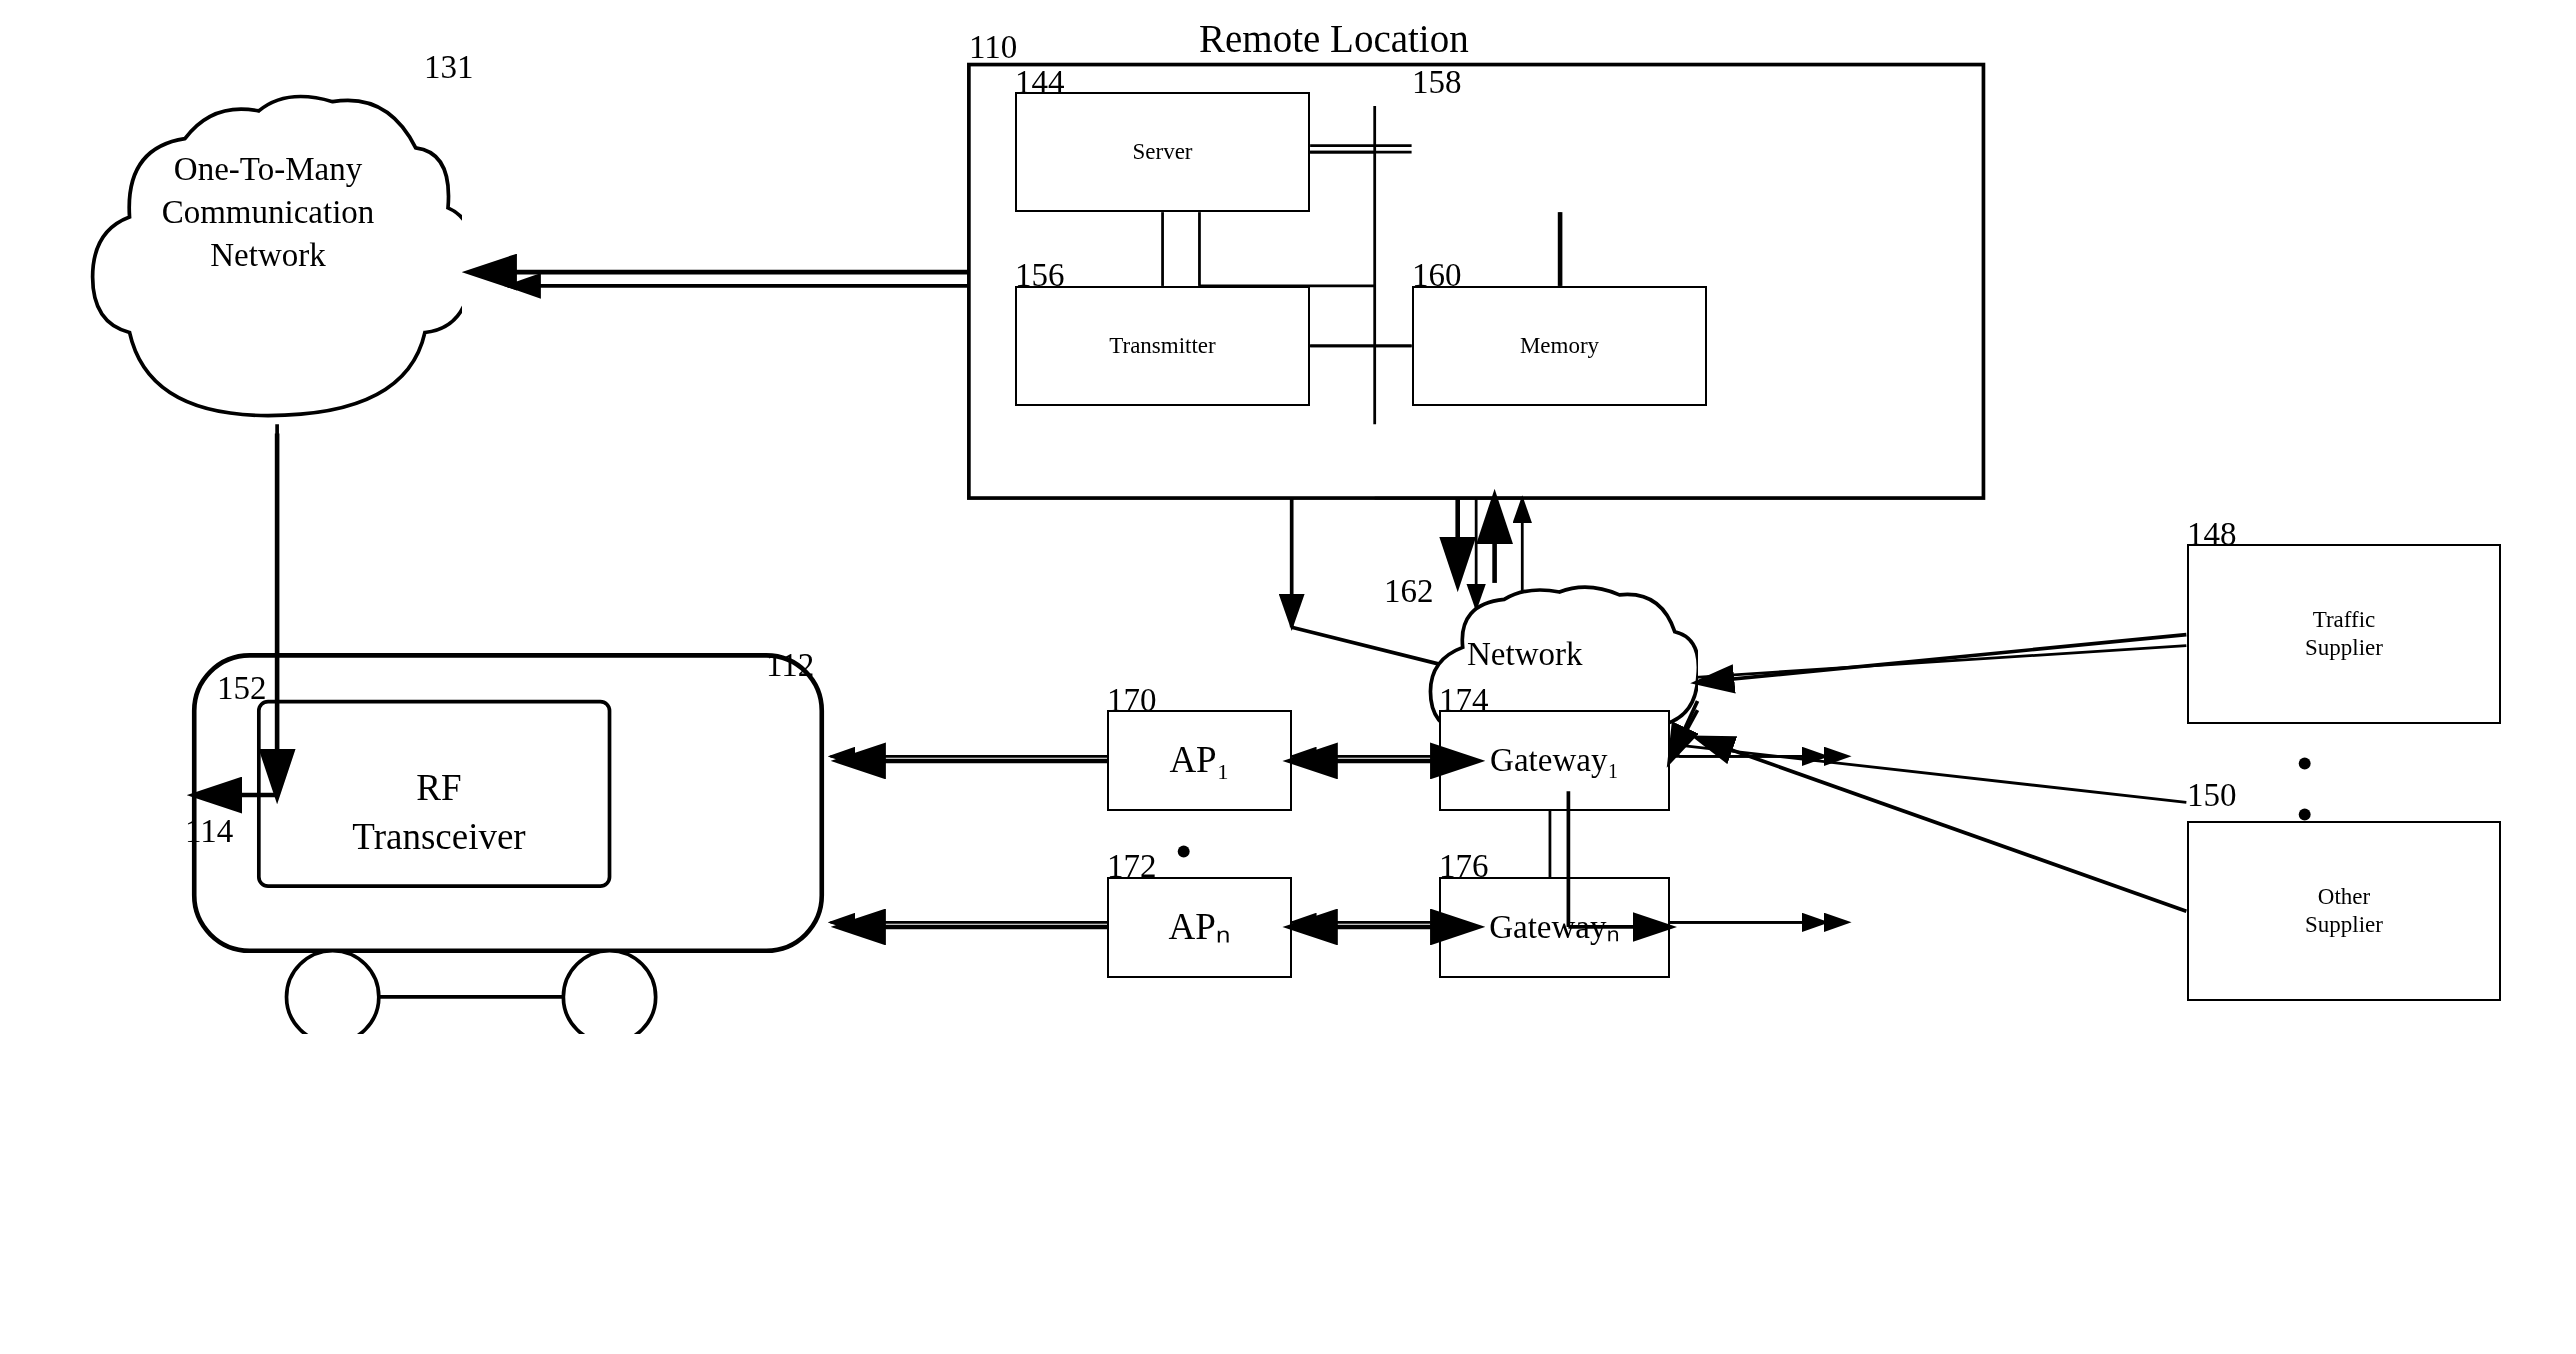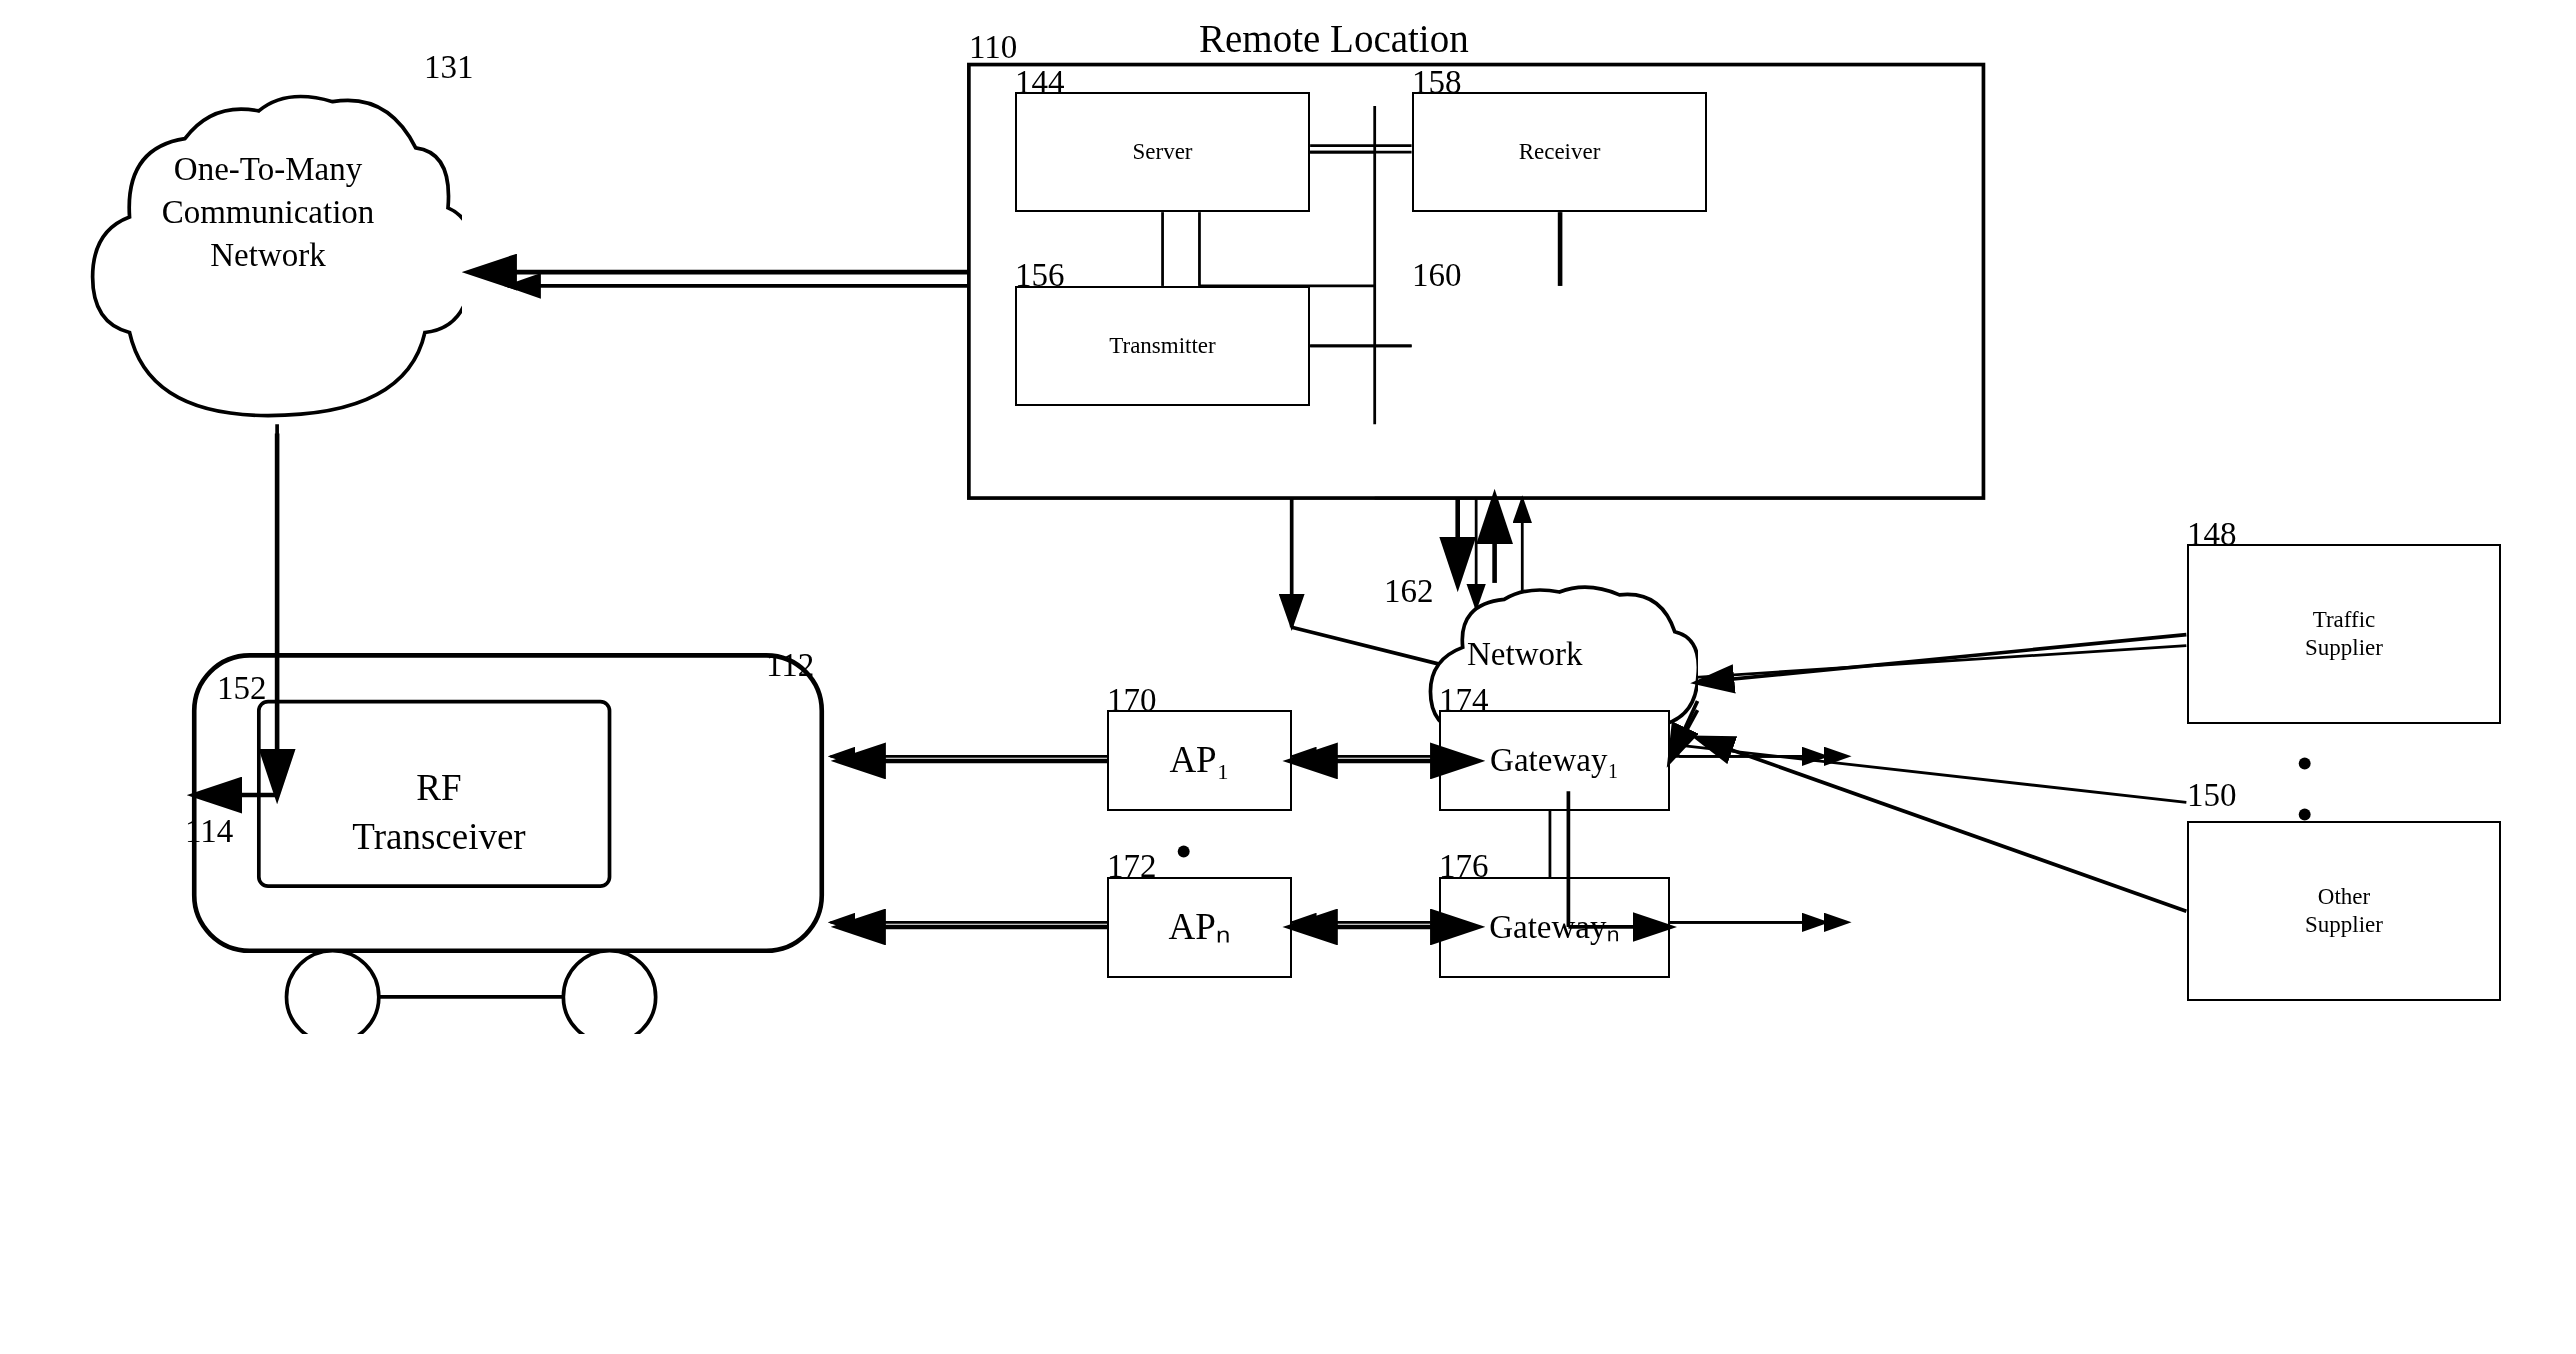--- a/index.html
+++ b/index.html
@@ -110,30 +110,30 @@
   <div class="label" style="left:424px; top:48px;">131</div>
 
   <div class="label" style="left:1199px; top:16px; font-size:39px; font-weight:normal;">Remote Location</div>
   <div class="label" style="left:969px; top:28px;">110</div>
 
   <div class="box" style="left:1015px; top:92px; width:295px; height:120px;">
     <span>Server</span>
   </div>
   <div class="label" style="left:1015px; top:63px;">144</div>
 
-  <div class="box" style="left:1412px; top:92px; width:295px; height:120px;">
-    <span>Receiver</span>
-  </div>
   <div class="label" style="left:1412px; top:63px;">158</div>
 
   <div class="box" style="left:1015px; top:286px; width:295px; height:120px;">
     <span>Transmitter</span>
   </div>
   <div class="label" style="left:1015px; top:256px;">156</div>
 
+  <div class="box" style="left:1412px; top:286px; width:295px; height:120px;">
+    <span>Memory</span>
+  </div>
   <div class="label" style="left:1412px; top:256px;">160</div>
 
   <svg style="position:absolute; top:0; left:0; width:2576px; height:1354px; pointer-events:none;" xmlns="http://www.w3.org/2000/svg" viewBox="0 0 2792 1468" width="2576" height="1354">
 
     <line x1="1420" y1="165" x2="1530" y2="165" stroke="#000" stroke-width="3"></line>
 
     <line x1="1420" y1="375" x2="1530" y2="375" stroke="#000" stroke-width="3"></line>
 
     <line x1="1690" y1="230" x2="1690" y2="310" stroke="#000" stroke-width="3"></line>
   </svg>

